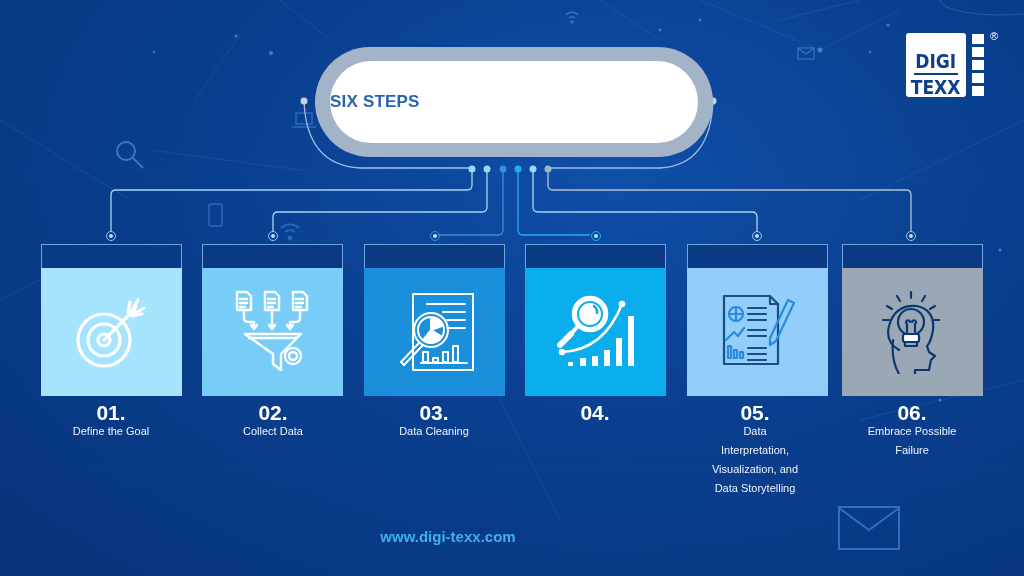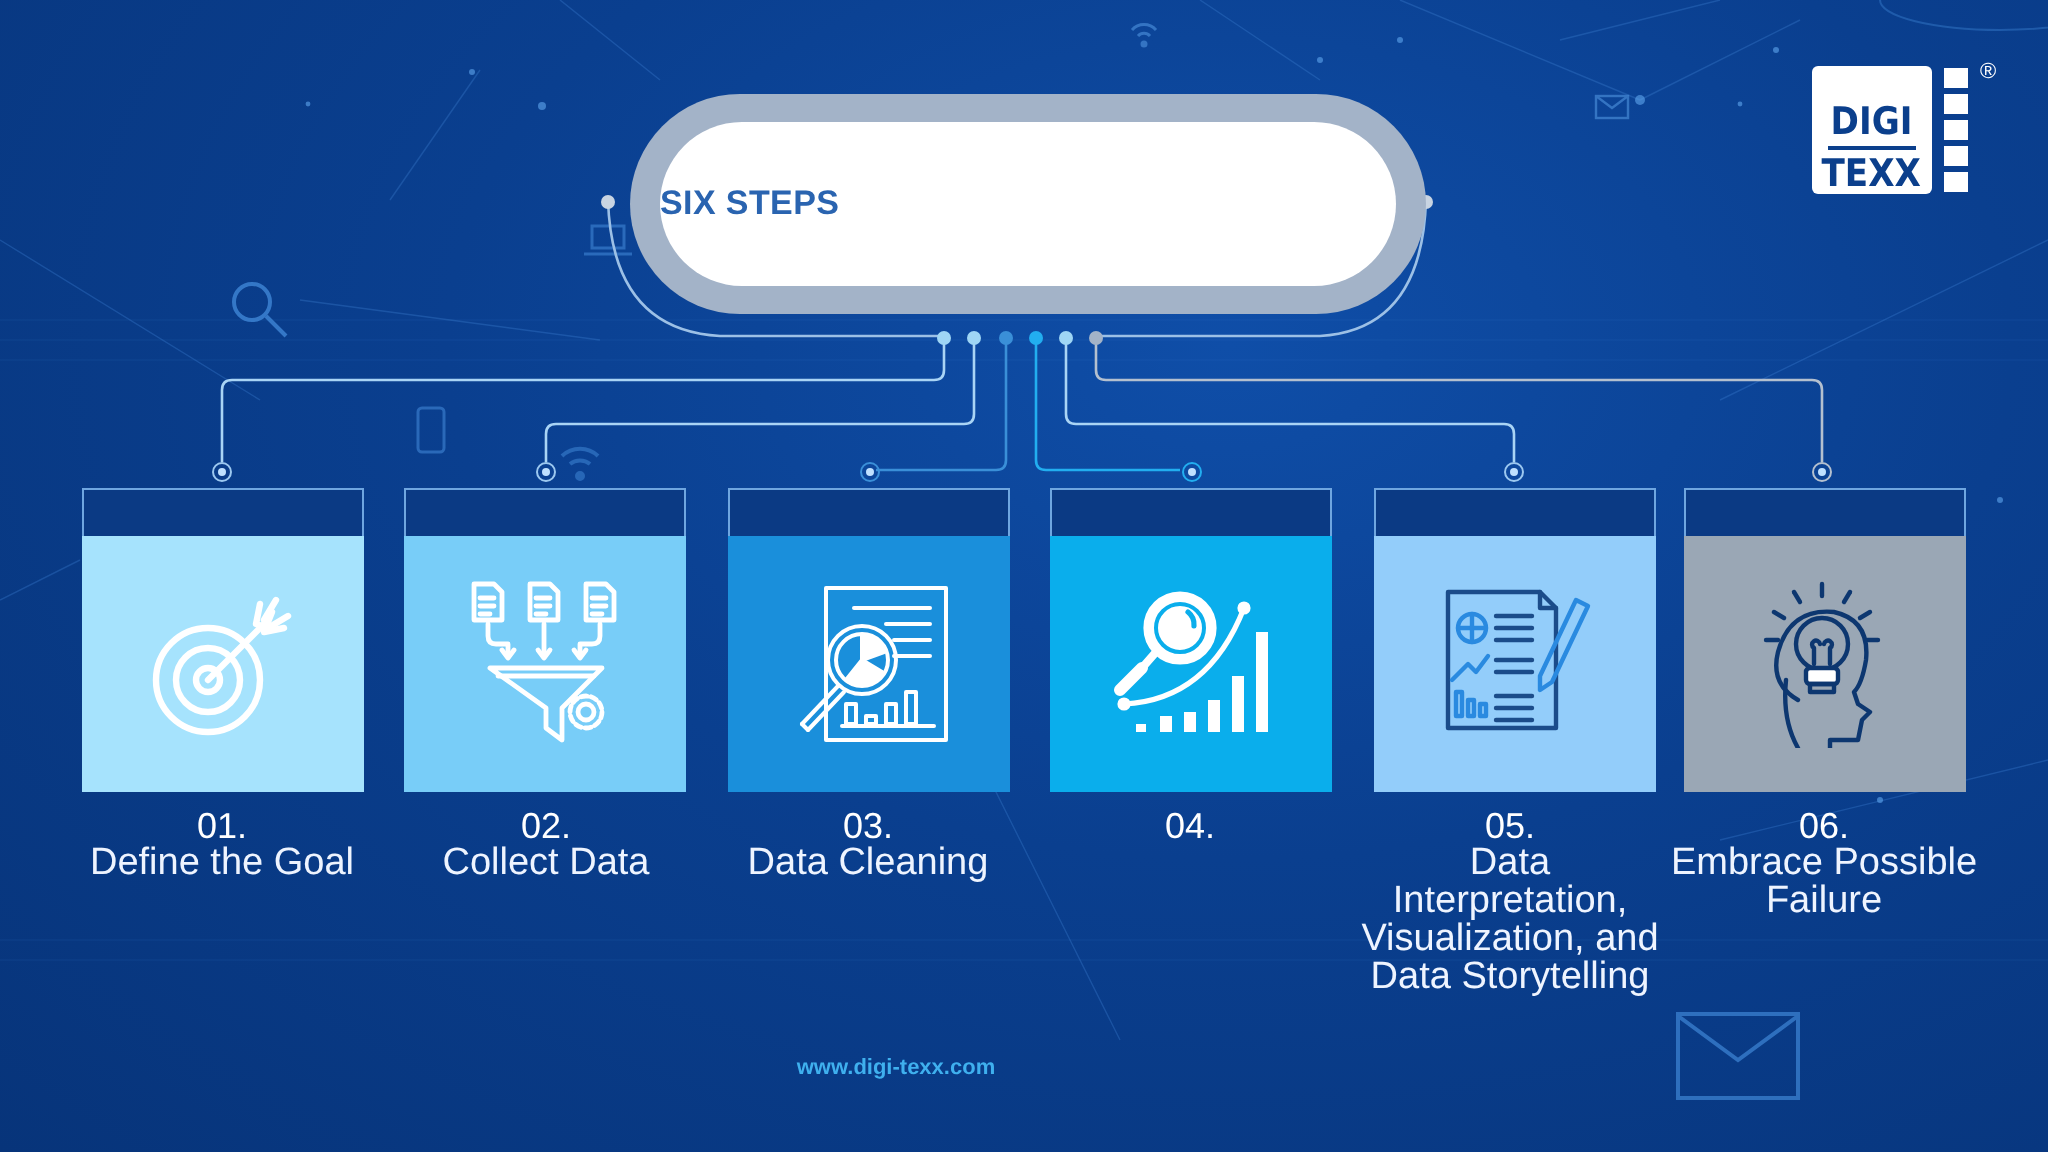--- a/index.html
+++ b/index.html
@@ -43,34 +43,34 @@
   }
   .card-body {
     position: absolute; left: 0; top: 24px; width: 100%; height: 128px;
     display: flex; align-items: center; justify-content: center;
   }
   .card-icon svg { display: block; }
 
   .step-label {
     position: absolute; top: 404px; width: 160px; text-align: center; color: #ffffff;
   }
-  .step-num { font-weight: normal; font-size: 18px; line-height: 18px; }
-  .step-title { font-size: 19px; line-height: 19px; color: #eef4ff; }
+  .step-num { font-weight: bold; font-size: 21px; line-height: 18px; }
+  .step-title { font-size: 11px; line-height: 19px; color: #eef4ff; }
 
   .dot-ring {
     position: absolute; width: 10px; height: 10px; border-radius: 50%;
     border: 1.5px solid #9cc8f0; background: transparent;
   }
   .dot-ring::after {
     content: ""; position: absolute; left: 1.5px; top: 1.5px; width: 4px; height: 4px; border-radius: 50%;
     background: #bfe0ff;
   }
   .footer-url {
     position: absolute; left: 0; width: 896px; top: 528px; text-align: center;
-    color: #3fb0ee; font-weight: bold; font-size: 11px;
+    color: #3fb0ee; font-weight: bold; font-size: 15px;
   }
 </style>
 </head>
 <body>
 
 <svg class="bg-layer" width="1024" height="576" viewBox="0 0 1024 576">
   <g stroke="#3d7fd0" stroke-width="0.7" opacity="0.35" fill="none">
     <line x1="280" y1="0" x2="330" y2="40"></line>
     <line x1="195" y1="100" x2="240" y2="35"></line>
     <line x1="700" y1="0" x2="820" y2="50"></line>

